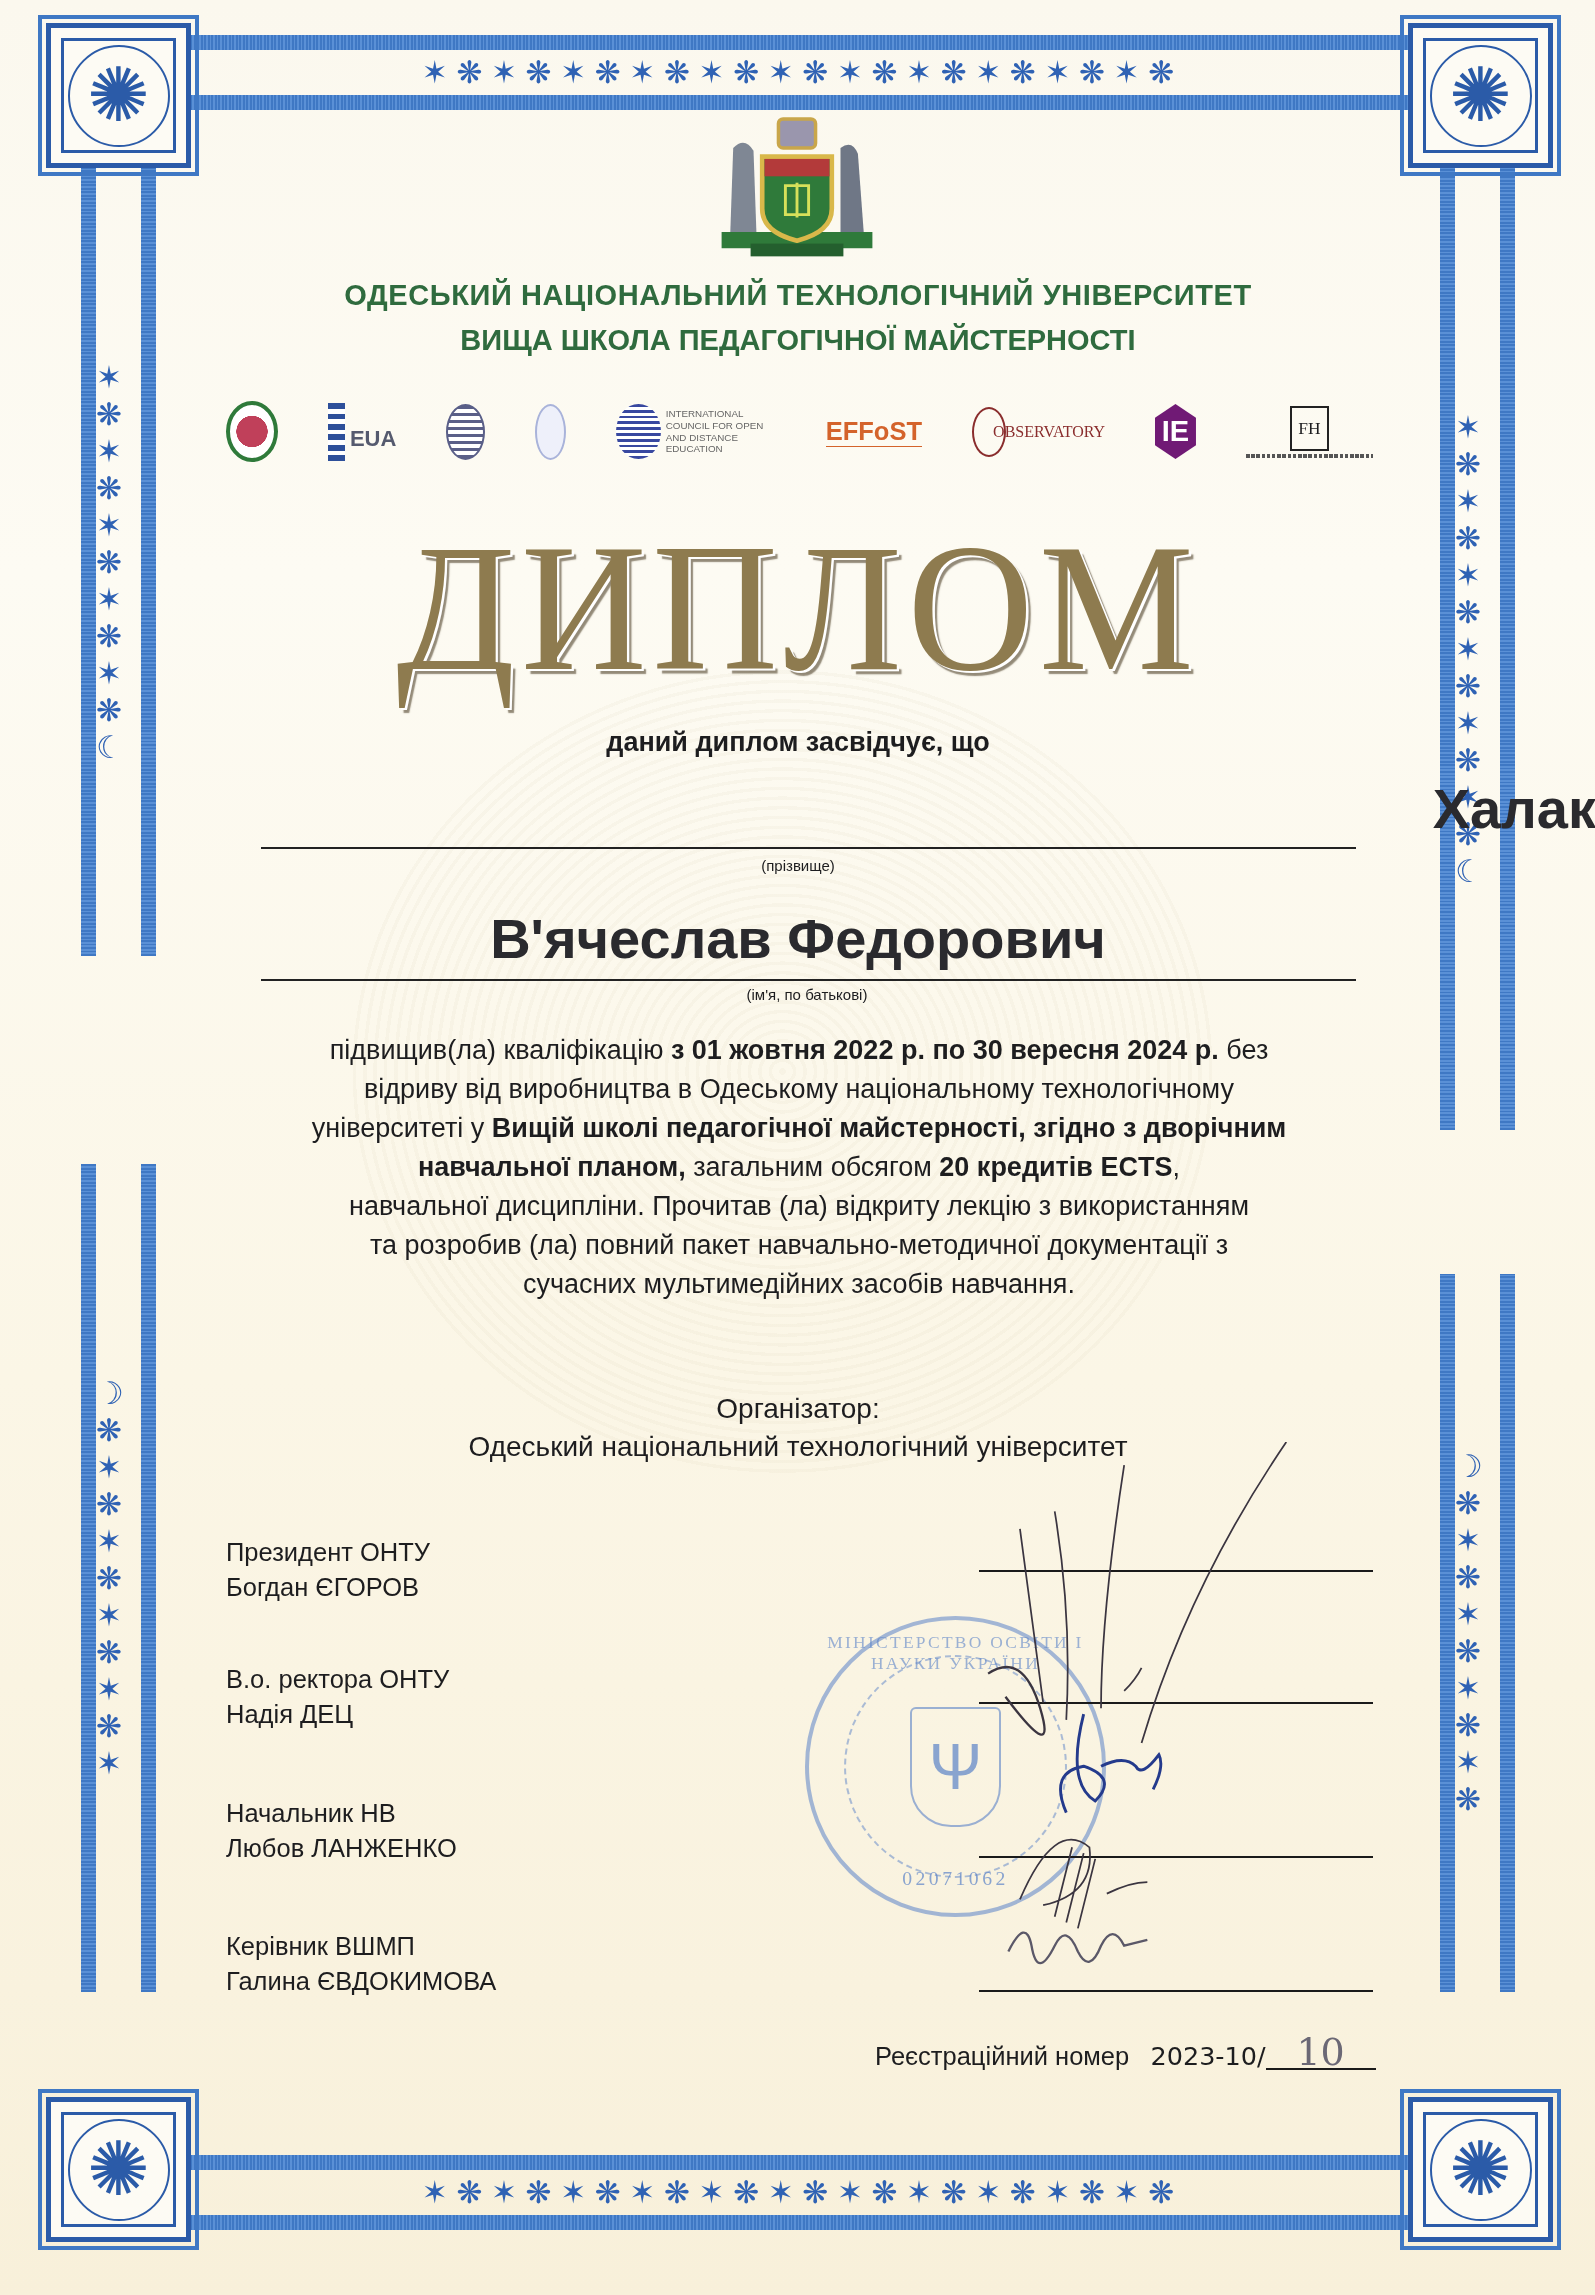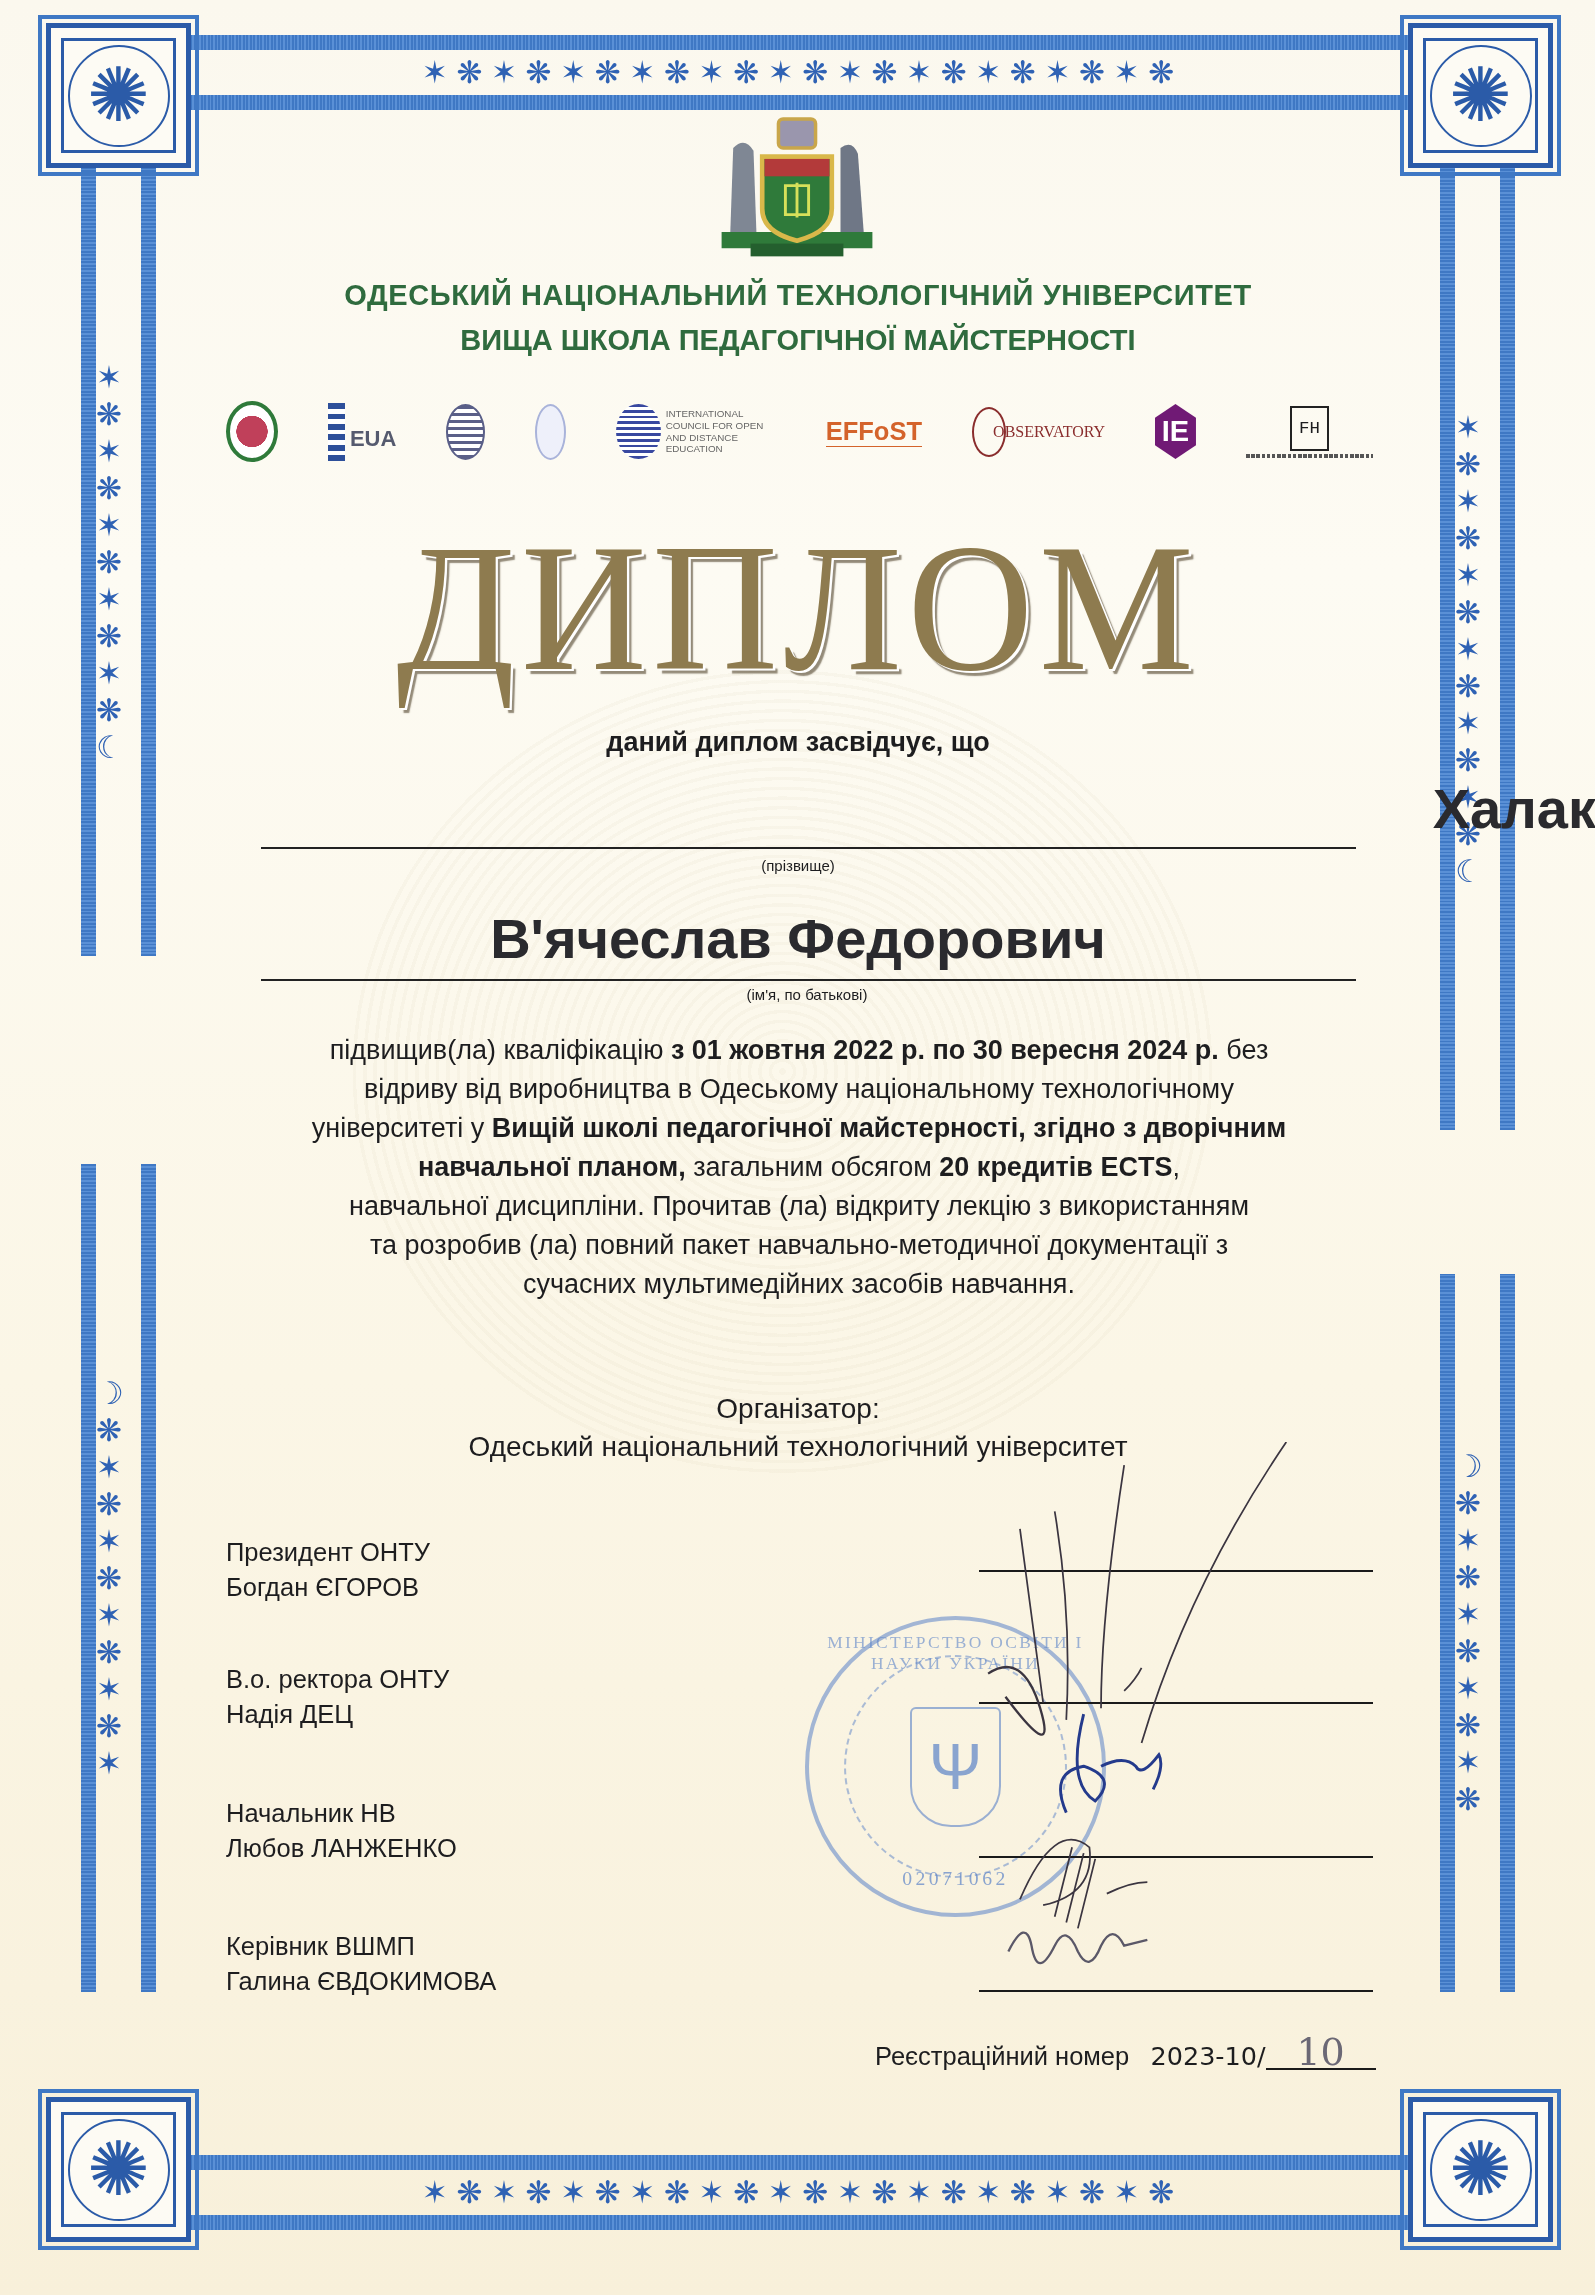--- a/index.html
+++ b/index.html
@@ -155,21 +155,21 @@
     <span style="font-size:25.5px;font-weight:bold;color:#d4632b;border-bottom:1.7px solid #d4632b;">EFFoST</span>
   </div>
   <div class="logo">
     <span style="display:inline-block;width:30px;height:46px;border-radius:50%;border:2.3px solid #8a2d2d;"></span>
     <span style="font-family:Liberation Serif, serif;font-size:16px;color:#8a2d2d;margin-left:-17.4px;">OBSERVATORY</span>
   </div>
   <div class="logo">
     <span style="display:inline-flex;align-items:center;justify-content:center;width:41px;height:55px;background:#701a75;color:#fff;font-size:29px;font-weight:bold;clip-path:polygon(50% 0,100% 25%,100% 75%,50% 100%,0 75%,0 25%);">IE</span>
   </div>
   <div class="logo" style="flex-direction:column;gap:3.5px;">
-    <span style="display:inline-flex;align-items:center;justify-content:center;width:35px;height:41px;border:2.3px solid #222;font-family:Liberation Mono, monospace;font-size:17.4px;">FH</span>
+    <span style="display:inline-flex;align-items:center;justify-content:center;width:35px;height:41px;border:2.3px solid #222;font-family:Liberation Serif, serif;font-size:17.4px;">FH</span>
     <span style="display:block;width:127px;height:3.5px;background:repeating-linear-gradient(90deg,#555 0 3.5px,transparent 3.5px 5.2px);"></span>
   </div>
 </div>
 
 <div class="center diploma">ДИПЛОМ</div>
 
 <div class="center lead">даний диплом засвідчує, що</div>
 <div class="center surname">Халак</div>
 <div class="line1"></div>
 <div class="center cap1">(прізвище)</div>

